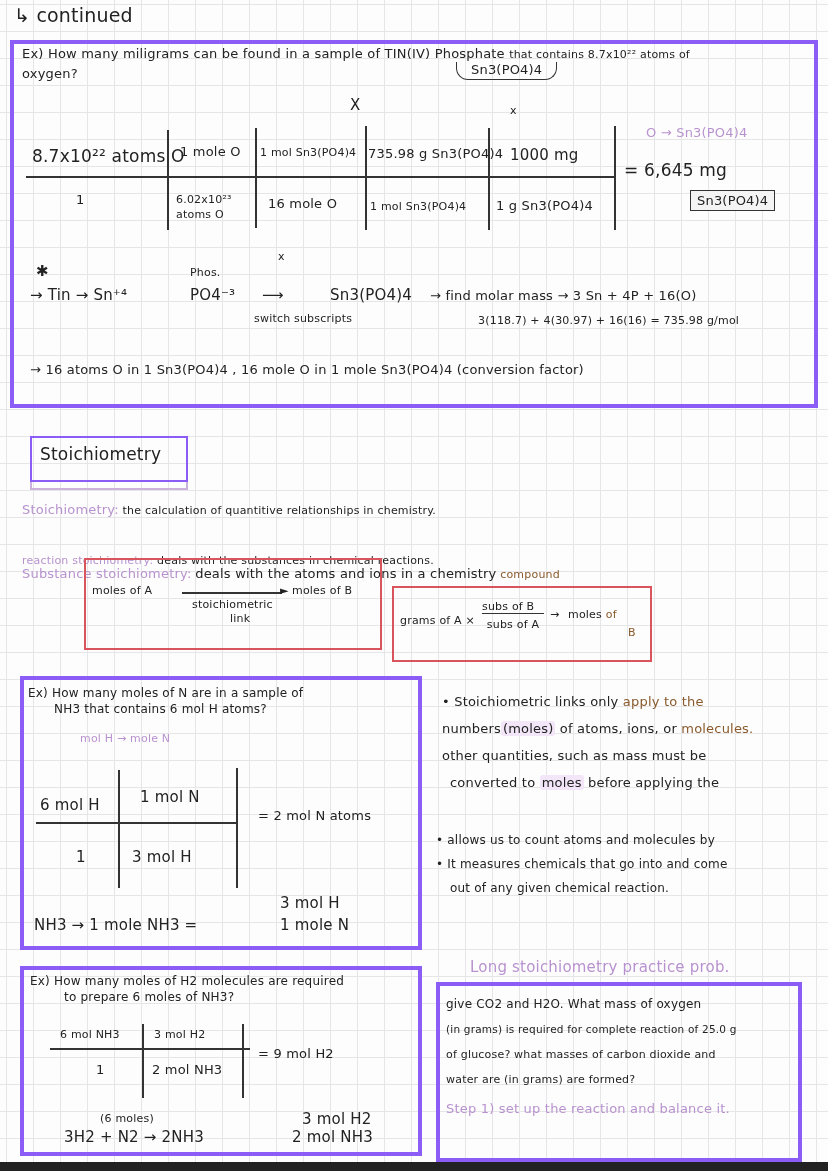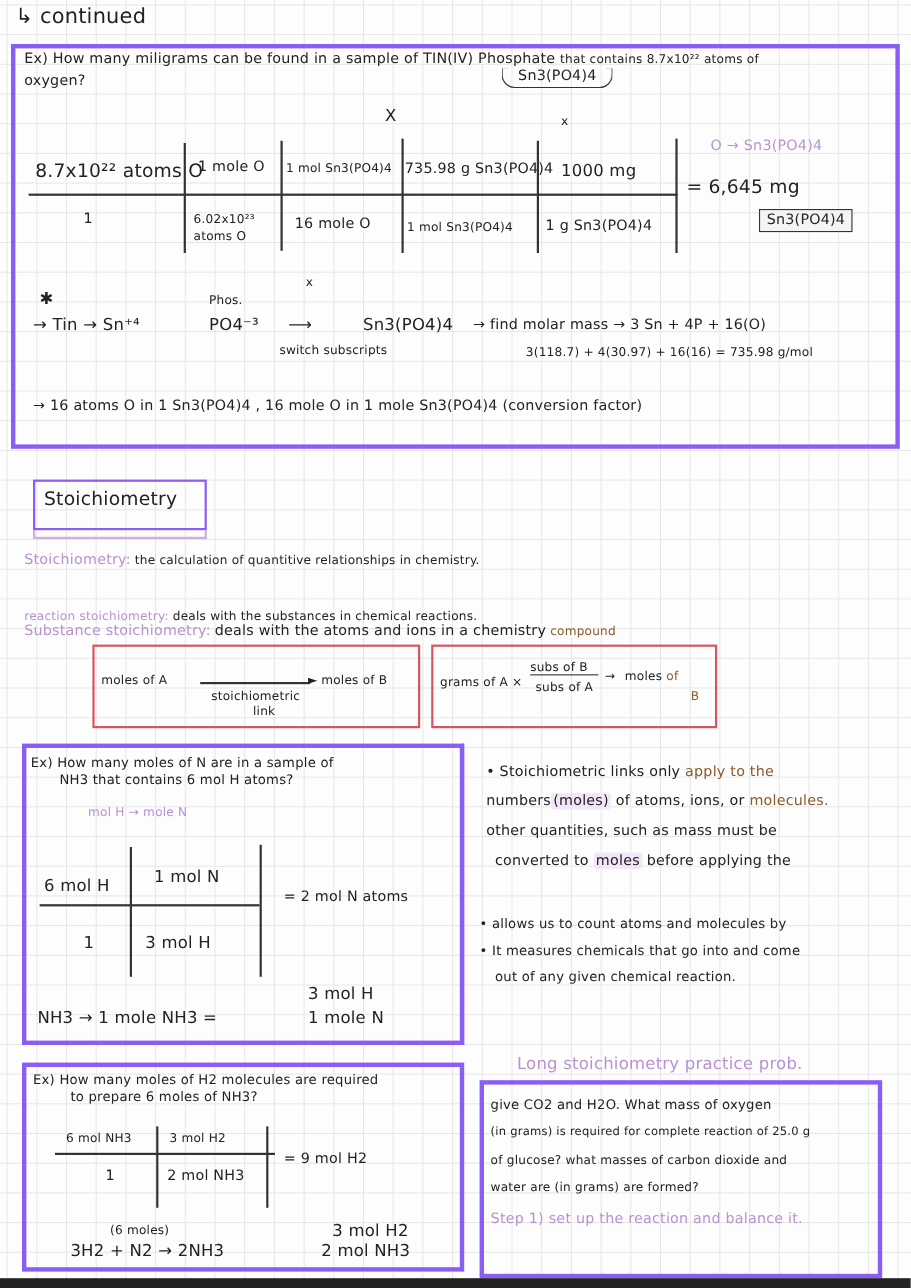--- a/index.html
+++ b/index.html
@@ -109,21 +109,21 @@
 <div class="abs hand small" style="left:22px; top:526px; white-space:nowrap;margin-top:40px;">
   <span class="purple med">Substance stoichiometry:</span>
   <span class="med">deals with the atoms and ions in a chemistry</span>
   <span class="brown">compound</span>
 </div>
 <div class="abs hand small" style="left:22px; top:554px; white-space:nowrap;">
   <span class="purple">reaction stoichiometry:</span>
   <span>deals with the substances in chemical reactions.</span>
 </div>
 
-<div class="abs red-box" style="left:84px; top:586px; width:298px; height:76px;text-decoration:underline;">
+<div class="abs red-box" style="left:84px; top:558px; width:298px; height:92px;text-decoration:underline;">
   <div class="abs hand small" style="left:6px; top:24px;">moles of A</div>
   <div class="abs" style="left:96px; top:32px; width:100px; height:1.5px; background:#333;"></div>
   <div class="abs hand small" style="left:194px; top:24px;">►</div>
   <div class="abs hand small" style="left:206px; top:24px;">moles of B</div>
   <div class="abs hand small" style="left:106px; top:38px;">stoichiometric</div>
   <div class="abs hand small" style="left:144px; top:52px;">link</div>
 </div>
 <div class="abs red-box" style="left:392px; top:586px; width:260px; height:76px;">
   <div class="abs hand small" style="left:6px; top:26px;">grams of A ×</div>
   <div class="abs hand small" style="left:88px; top:12px; width:62px; text-align:left; border-bottom:1.5px solid #333;">subs of B</div>

